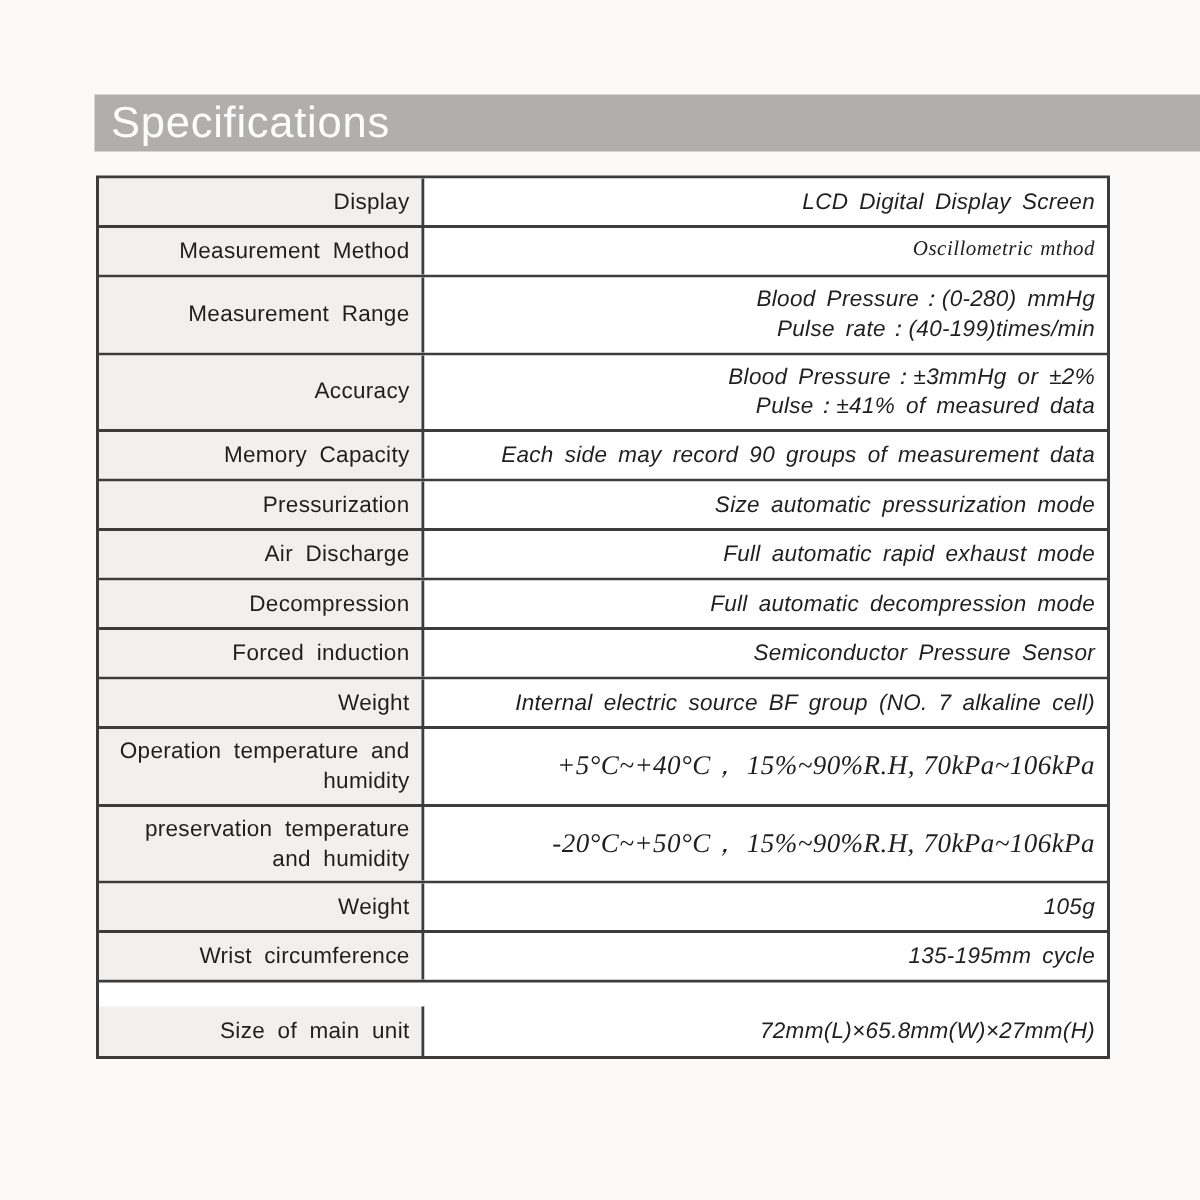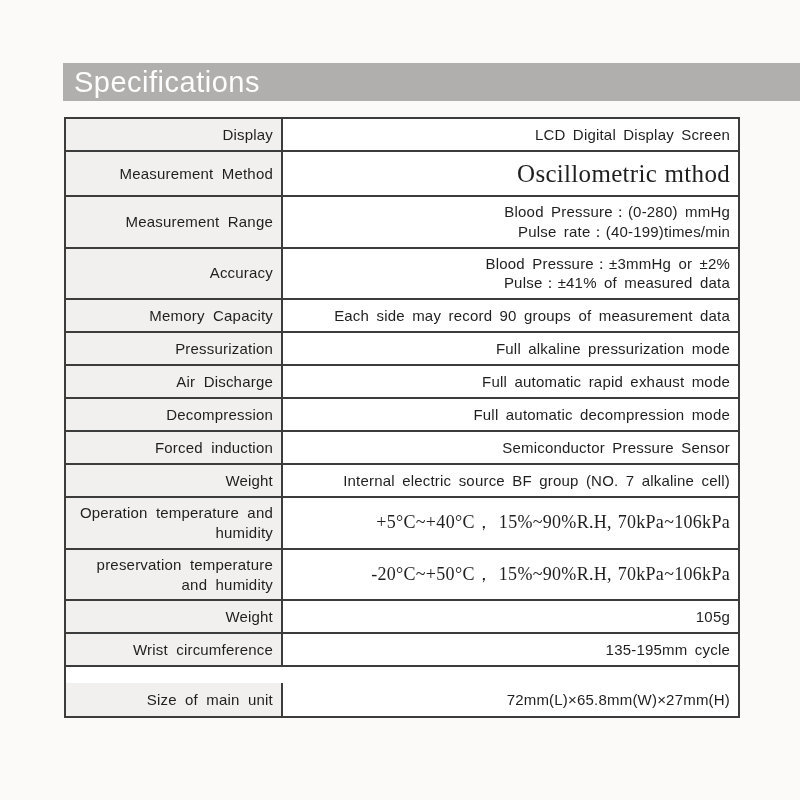--- a/index.html
+++ b/index.html
@@ -64,29 +64,30 @@
     background:var(--label-bg);
     border-right:2px solid var(--border);
     word-spacing:4px;
     letter-spacing:0.2px;
   }
   .cell.value{
     flex:1 1 auto;
     background:var(--value-bg);
     word-spacing:3px;
     letter-spacing:0.2px;
+    font-style:italic;
   }
   .cell.value.serif{
     font-family:"Liberation Serif","DejaVu Serif",serif;
     font-size:18px;
     word-spacing:1px;
     letter-spacing:0.3px;
   }
   .cell.value.serif.large{
-    font-size:25px;
+    font-size:14px;
     padding-left:40px;
   }
   .line{white-space:nowrap;}
 </style>
 </head>
 <body>
 
 <div class="header-bar">
   <div class="title">Specifications</div>
 </div>
@@ -120,21 +121,21 @@
     </div>
     <div class="row">
       <div class="cell label">Memory Capacity</div>
       <div class="cell value">
         <div class="line">Each side may record 90 groups of measurement data</div>
       </div>
     </div>
     <div class="row">
       <div class="cell label">Pressurization</div>
       <div class="cell value">
-        <div class="line">Full alkaline pressurization mode</div>
+        <div class="line">Size automatic pressurization mode</div>
       </div>
     </div>
     <div class="row">
       <div class="cell label">Air Discharge</div>
       <div class="cell value">
         <div class="line">Full automatic rapid exhaust mode</div>
       </div>
     </div>
     <div class="row">
       <div class="cell label">Decompression</div>

